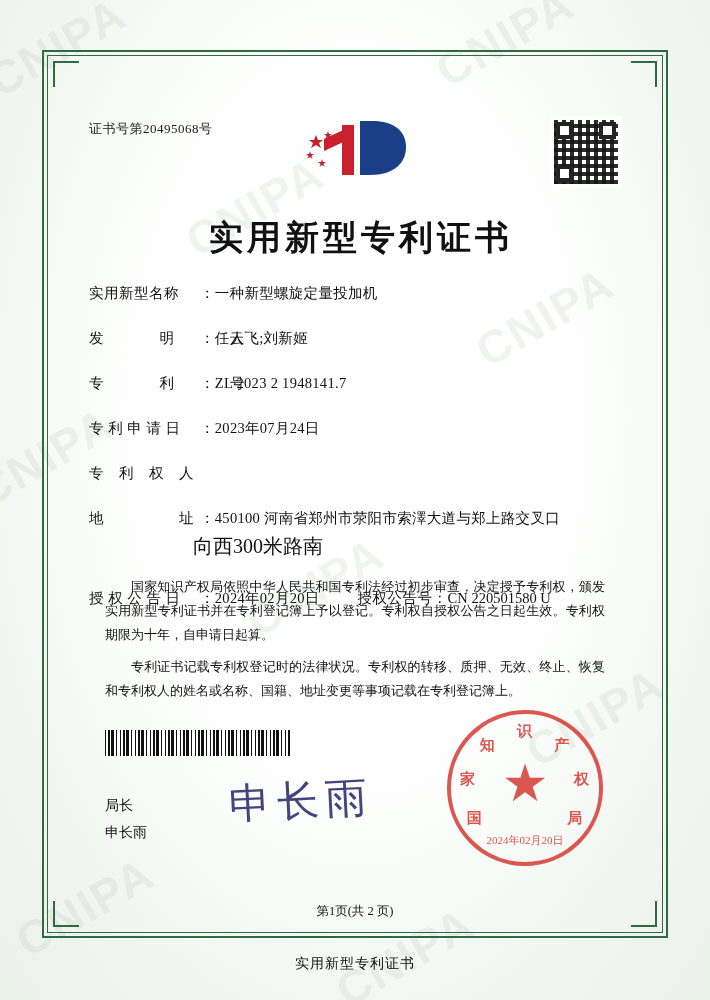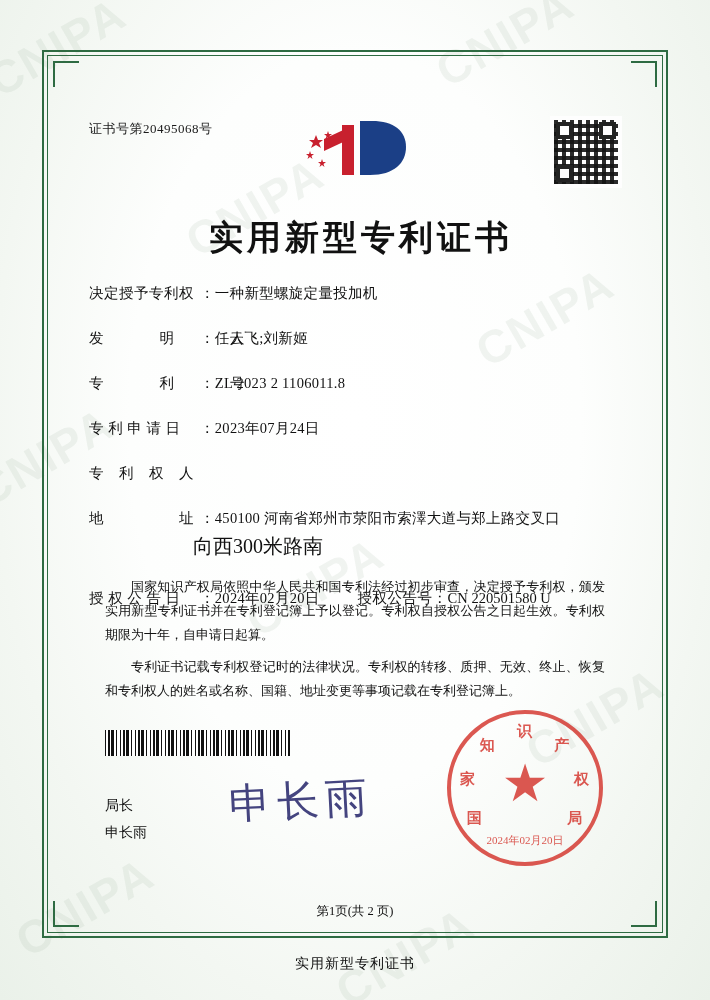--- a/index.html
+++ b/index.html
@@ -336,32 +336,32 @@
         <div class="qr-eye b"></div>
         <div class="qr-eye c"></div>
       </div>
     </div>
 
     <div class="title">实用新型专利证书</div>
 
     <div class="fields">
 
       <div class="field-row">
-        <span class="field-label">决定授予专利权</span>
+        <span class="field-label">实用新型名称</span>
         <span class="field-value">：一种新型螺旋定量投加机</span>
       </div>
 
       <div class="field-row">
         <span class="field-label sp1">发　　明　　人</span>
         <span class="field-value">：任云飞;刘新姬</span>
       </div>
 
       <div class="field-row">
         <span class="field-label sp1">专　　利　　号</span>
-        <span class="field-value">：ZL 2023 2 1106011.8</span>
+        <span class="field-value">：ZL 2023 2 1948141.7</span>
       </div>
 
       <div class="field-row">
         <span class="field-label">专 利 申 请 日</span>
         <span class="field-value">：2023年07月24日</span>
       </div>
 
       <div class="field-row">
         <span class="field-label">专　利　权　人</span>
       </div>

